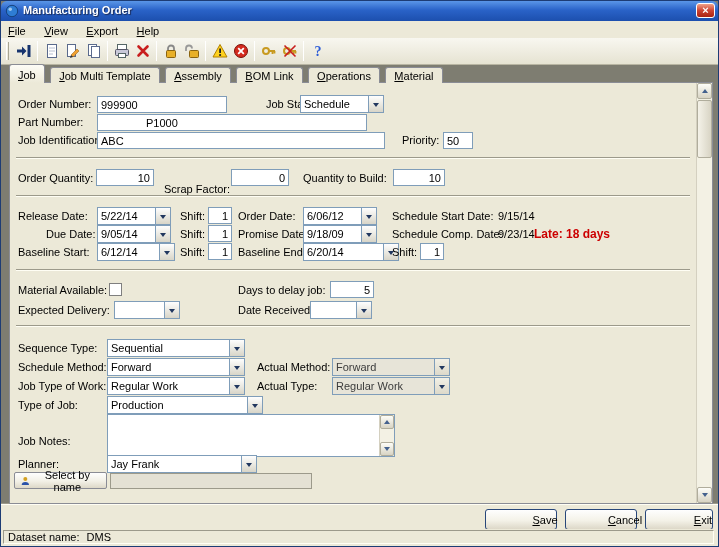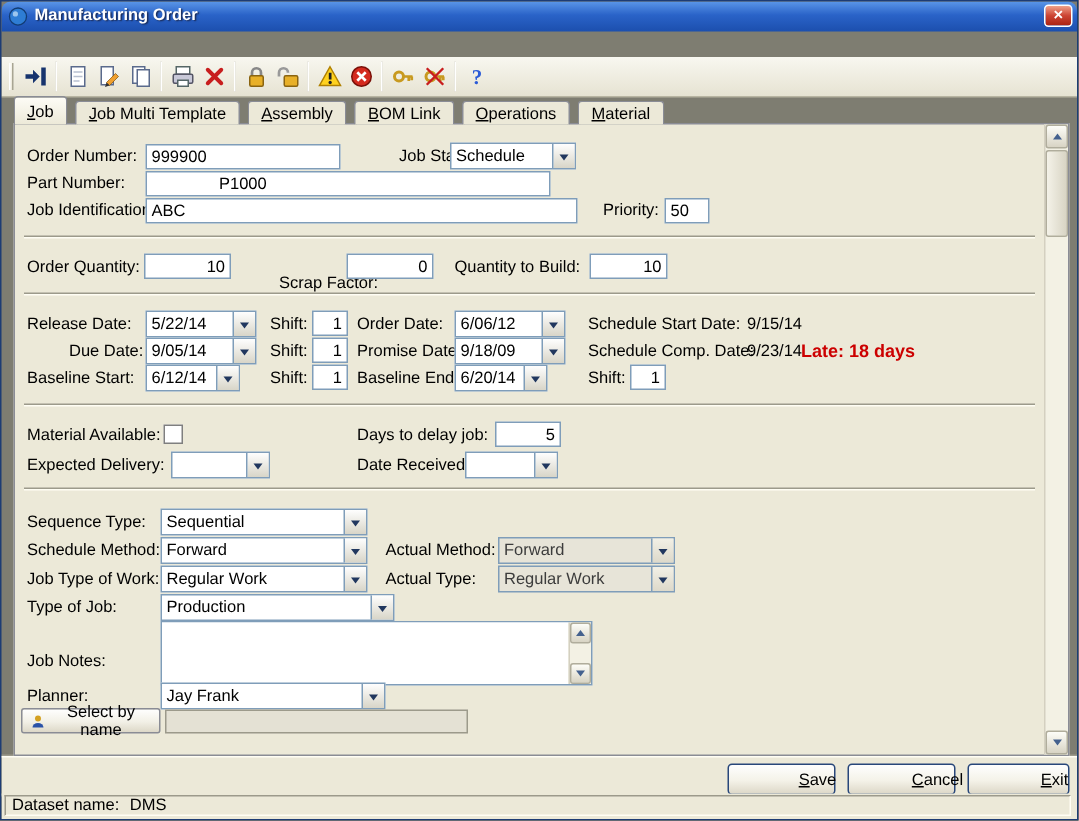--- a/index.html
+++ b/index.html
@@ -111,20 +111,26 @@
     <span class="app-icon">
       <svg viewBox="0 0 16 16" width="14" height="14">
           <circle cx="8" cy="8" r="6.5" fill="#2e7dd4" stroke="#123c74"></circle>
           <circle cx="6" cy="6" r="2" fill="#9cc6ee"></circle>
         </svg>
     </span>
     <span class="title-text">Manufacturing Order</span>
     <button class="close-btn">×</button>
   </div>
 
+  <div class="menubar">
+    <span class="menu-item">File</span>
+    <span class="menu-item">View</span>
+    <span class="menu-item">Export</span>
+    <span class="menu-item">Help</span>
+  </div>
 
   <div class="toolbar">
     <span class="grip"></span>
     <button class="tbtn">
       <svg viewBox="0 0 16 16" width="16" height="16">
           <rect x="11.5" y="2" width="3" height="12" fill="#17346e"></rect>
           <polygon points="1,6.5 6,6.5 6,3.5 10.5,8 6,12.5 6,9.5 1,9.5" fill="#17346e"></polygon>
         </svg>
     </button>
     <span class="tsep"></span>
@@ -237,21 +243,21 @@
 
     <span class="lbl" style="left:8px;top:51px;">Job Identification:</span>
     <input class="tb" style="left: 87px; top: 49px; width: 288px;" value="ABC">
     <span class="lbl" style="left:392px;top:51px;">Priority:</span>
     <input class="tb" style="left: 433px; top: 49px; width: 30px;" value="50">
 
     <div class="divider" style="top:74px;"></div>
 
     <span class="lbl" style="left:8px;top:89px;">Order Quantity:</span>
     <input class="tb num" style="left: 86px; top: 86px; width: 58px;" value="10">
-    <span class="lbl" style="left:154px;top:100px;margin-left:22px;">Scrap Factor:</span>
+    <span class="lbl" style="left:154px;top:100px;">Scrap Factor:</span>
     <input class="tb num" style="left: 221px; top: 86px; width: 58px;" value="0">
     <span class="lbl" style="left:293px;top:89px;">Quantity to Build:</span>
     <input class="tb num" style="left: 383px; top: 86px; width: 52px;" value="10">
 
     <div class="divider" style="top:112px;"></div>
 
     <span class="lbl" style="left:8px;top:127px;">Release Date:</span>
     <div class="combo" style="left:87px;top:124px;width:74px;">
       <span class="combo-text">5/22/14</span>
       <span class="dd">
@@ -284,30 +290,30 @@
       <span class="combo-text">9/18/09</span>
       <span class="dd">
           <i></i>
         </span>
     </div>
     <span class="lbl" style="left:382px;top:145px;">Schedule Comp. Date:</span>
     <span class="v" style="left:488px;top:145px;">9/23/14</span>
     <span class="late" style="left:524px;top:144px;">Late: 18 days</span>
 
     <span class="lbl" style="left:8px;top:163px;">Baseline Start:</span>
-    <div class="combo" style="left:87px;top:160px;width:63px;">
+    <div class="combo" style="left:87px;top:160px;width:78px;">
       <span class="combo-text">6/12/14</span>
       <span class="dd">
           <i></i>
         </span>
     </div>
     <span class="lbl" style="left:170px;top:163px;">Shift:</span>
     <input class="tb num" style="left: 198px; top: 160px; width: 24px;" value="1">
     <span class="lbl" style="left:228px;top:163px;">Baseline End:</span>
-    <div class="combo" style="left:293px;top:160px;width:62px;">
+    <div class="combo" style="left:293px;top:160px;width:96px;">
       <span class="combo-text">6/20/14</span>
       <span class="dd">
           <i></i>
         </span>
     </div>
     <span class="lbl" style="left:382px;top:163px;">Shift:</span>
     <input class="tb num" style="left: 410px; top: 160px; width: 24px;" value="1">
 
     <div class="divider" style="top:186px;"></div>
 

